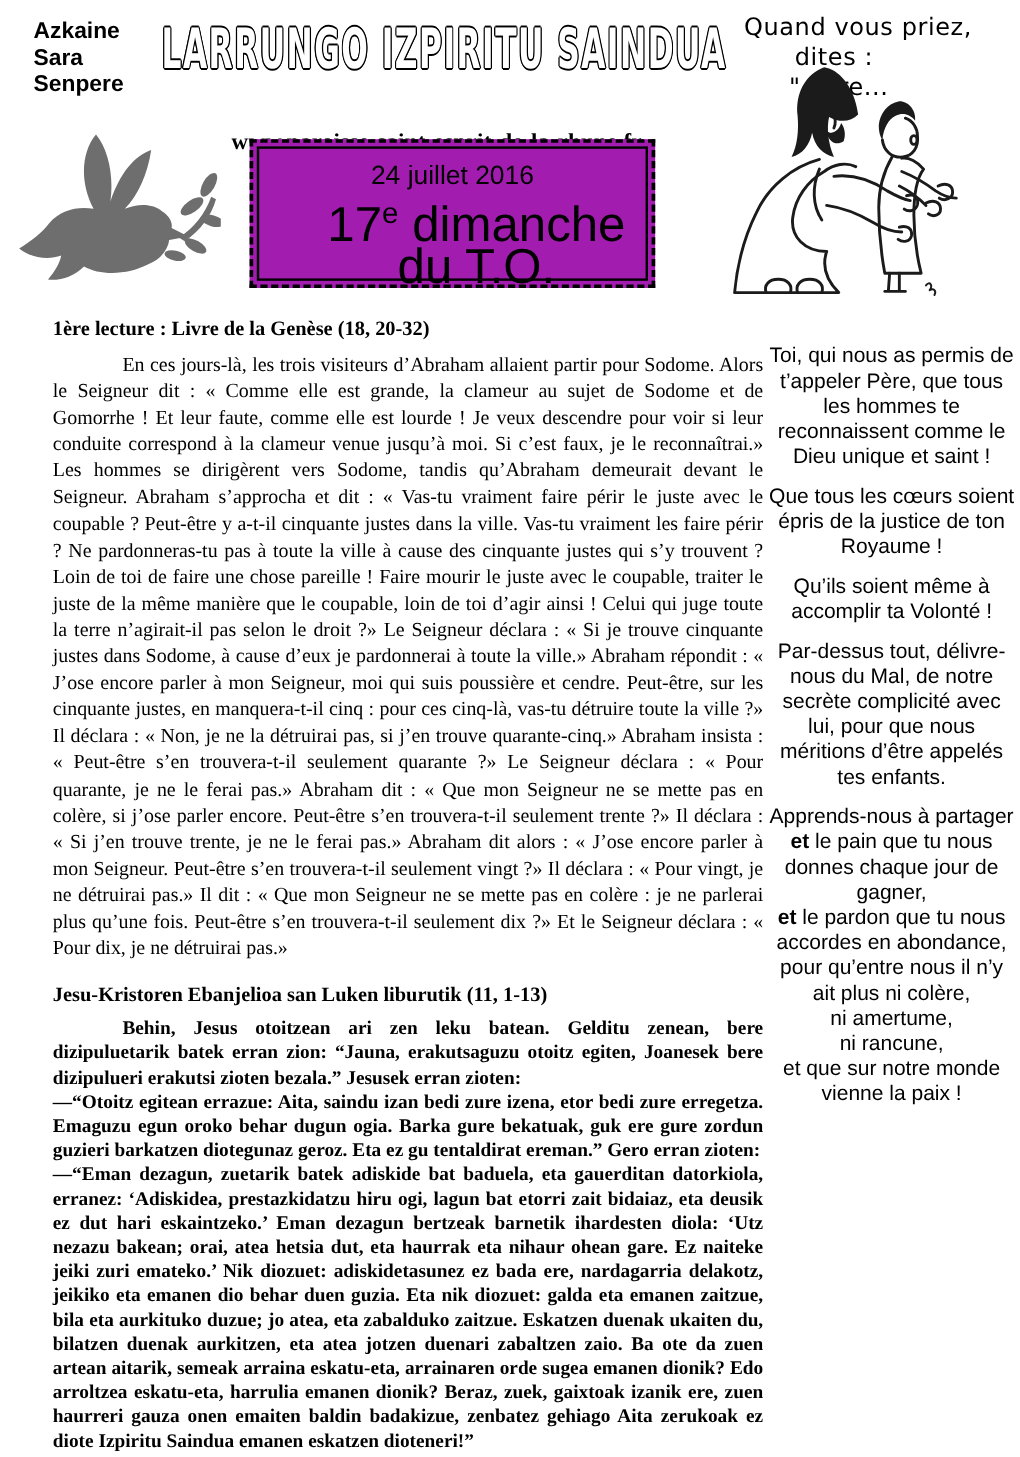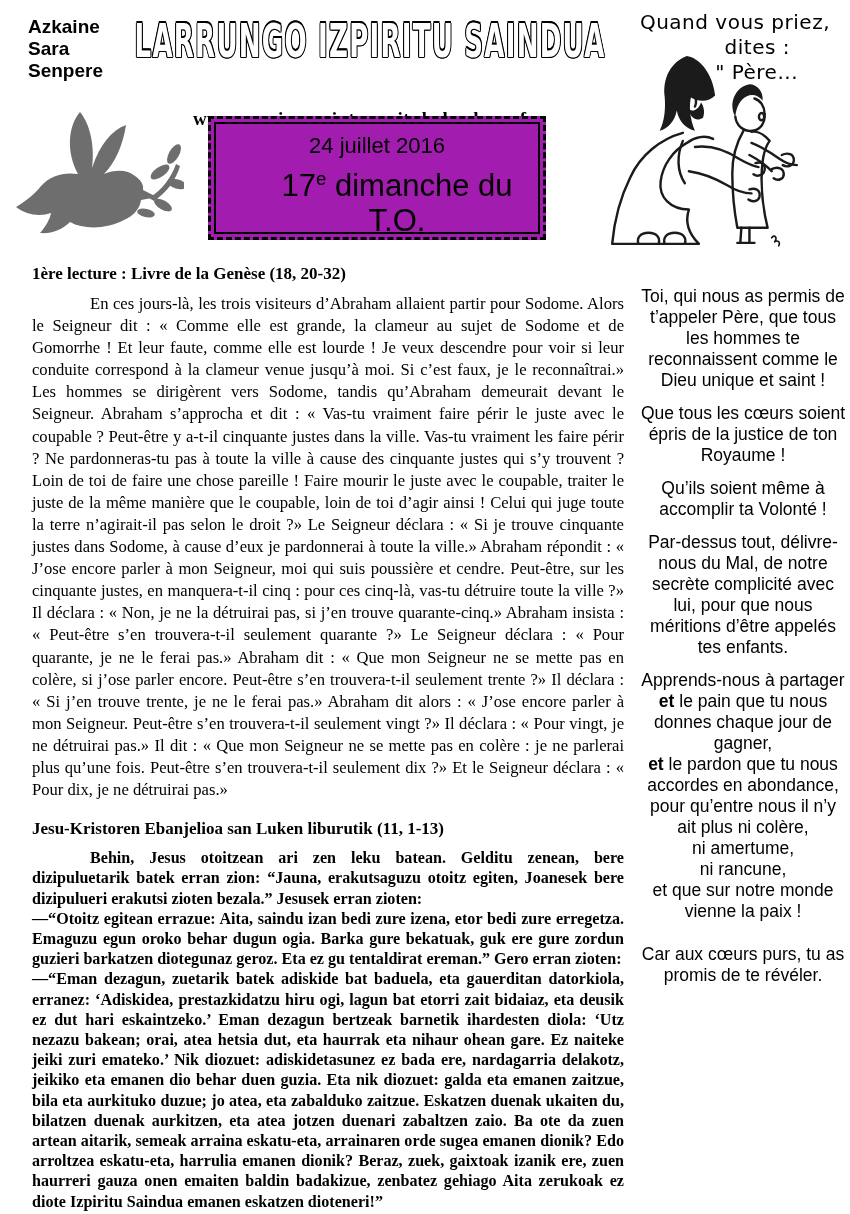--- a/index.html
+++ b/index.html
@@ -20,38 +20,38 @@
     color:#fff;
     text-shadow:-1.6px 0 #000,1.6px 0 #000,0 -1.6px #000,0 1.6px #000,
       -1.1px -1.1px #000,1.1px -1.1px #000,-1.1px 1.1px #000,1.1px 1.1px #000;
     transform:scale(0.62,1.1);transform-origin:370px top;
   }
 
   #website{left:69px;top:78px;width:590px;text-align:center;
     font:bold 19px/22px "Liberation Serif",serif;letter-spacing:.3px;margin-top:30px;}
 
   
-  #speech{left:600px;top:10px;width:230px;text-align:right;
+  #speech{left:600px;top:10px;width:230px;text-align:center;
     font:20px/25px "DejaVu Sans",sans-serif;letter-spacing:.5px;}
   #speech .s2{padding-right:40px;}
   #speech .s3{padding-right:32px;}
 
   
   #event-box{left:208px;top:116px;width:332px;height:118px;
     border:3px dashed #000;background:#a21caf;}
   #event-inner{position:absolute;left:3px;top:3px;right:3px;bottom:3px;
     border:2px solid #000;text-align:center;
     font-family:"Liberation Sans",sans-serif;}
   #event-date{margin-top:9px;font-size:22px;line-height:26px;}
-  #event-title{margin-top:2px;font-size:31px;line-height:35px;padding-left:40px;}
+  #event-title{margin-top:2px;font-size:41px;line-height:35px;padding-left:40px;}
   #event-title sup{font-size:60%;vertical-align:super;}
   #event-subtitle{margin-top:4px;font-size:22px;line-height:26px;}
 
   
-  #main-col{left:32px;top:263px;width:592px;}
+  #main-col{left:44px;top:263px;width:592px;}
   .sec-head{font:bold 17px/21px "Liberation Serif",serif;margin:0;}
   #lecture-body{margin:9px 0 0 0;font:16.6px/22.1px "Liberation Serif",serif;
     text-align:justify;text-indent:58px;}
   #gospel-head{margin-top:17px;}
   #gospel-paragraphs{margin-top:9px;}
   #gospel-paragraphs p{margin:0;font:bold 16.1px/20.2px "Liberation Serif",serif;
     text-align:justify;}
   #gospel-paragraphs p.indent{text-indent:58px;}
 
   
@@ -143,15 +143,14 @@
   <div id="prayer-paragraphs">
       <p><span>Toi, qui nous as permis de t’appeler Père, que tous les hommes te reconnaissent comme le Dieu unique et saint !</span></p>
       <p><span>Que tous les cœurs soient épris de la justice de ton Royaume !</span></p>
       <p><span>Qu’ils soient même à accomplir ta Volonté !</span></p>
       <p><span>Par-dessus tout, délivre-nous du Mal, de notre secrète complicité avec lui, pour que nous méritions d’être appelés tes enfants.</span></p>
       <p><span>Apprends-nous à partager </span><b>et</b><span> le pain que tu nous donnes chaque jour de gagner,
 </span><b>et</b><span> le pardon que tu nous accordes en abondance, pour qu’entre nous il n’y ait plus ni colère,
 ni amertume,
 ni rancune,
 et que sur notre monde vienne la paix !</span></p>
-      <p class="gap"><span>Car aux cœurs purs, tu as promis de te révéler.</span></p>
     </div>
 </div>
 
 </body></html>

